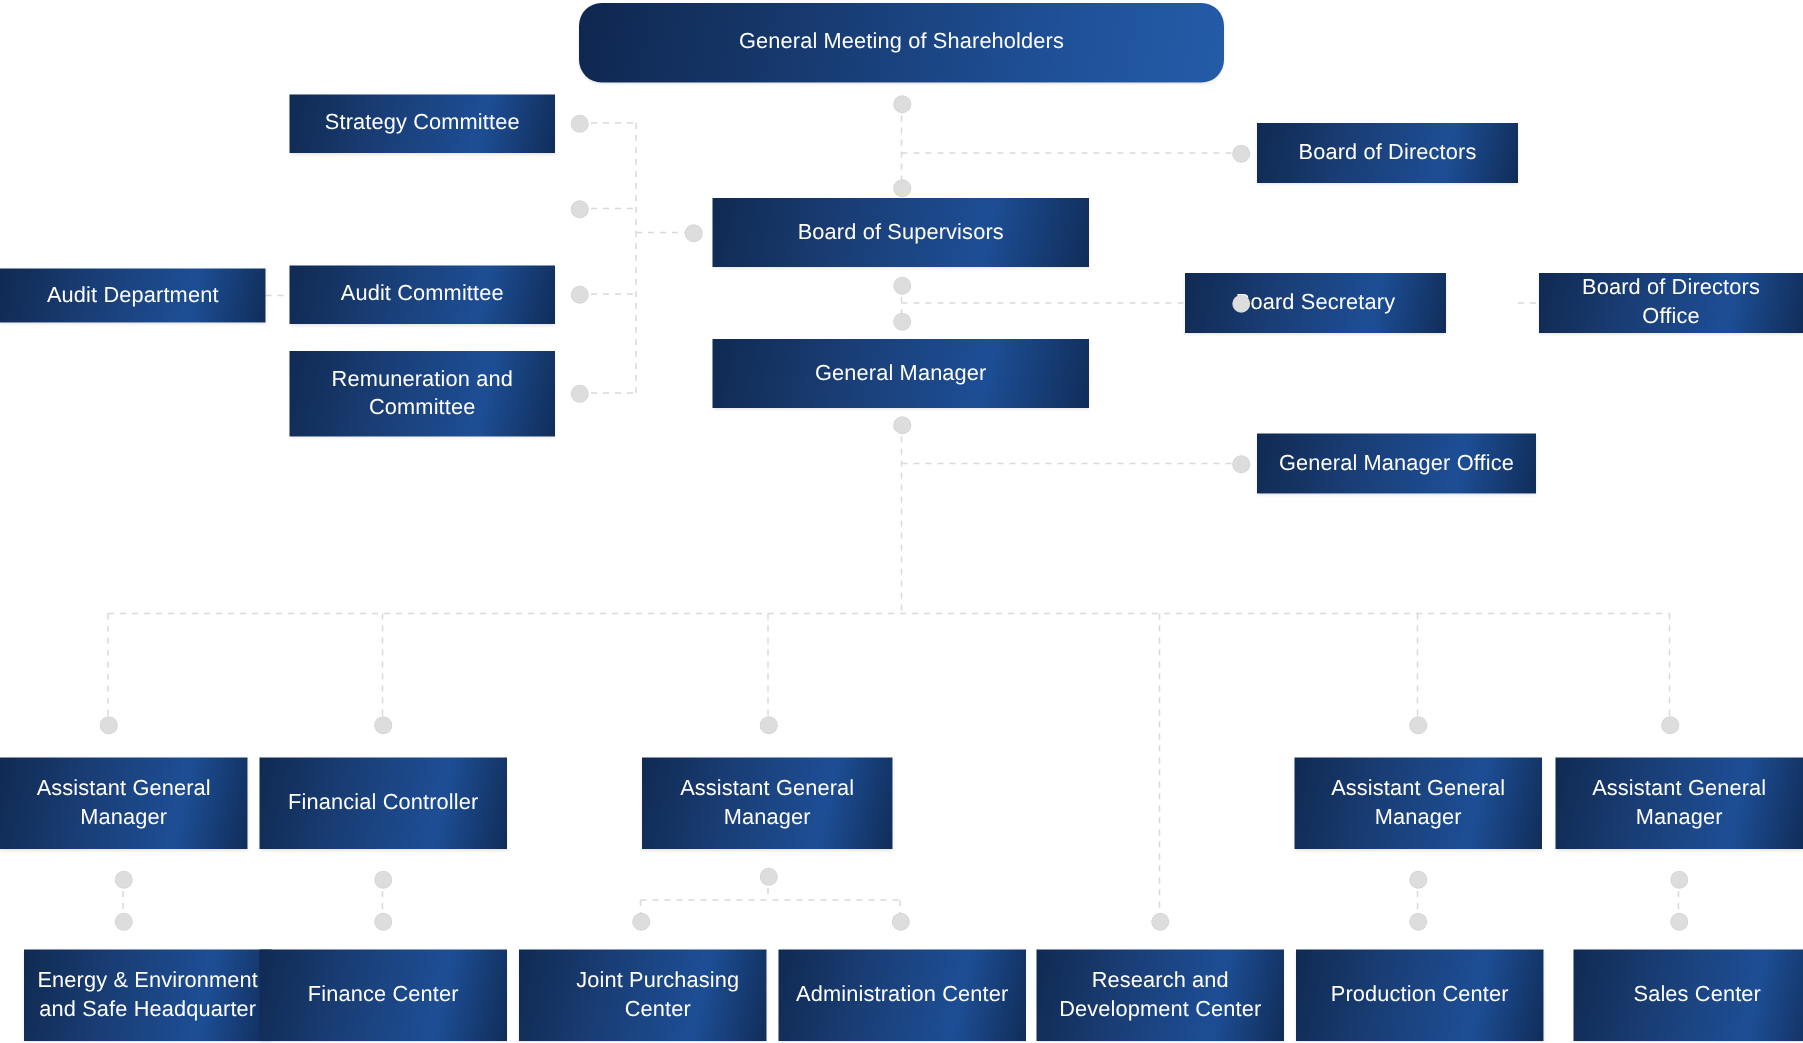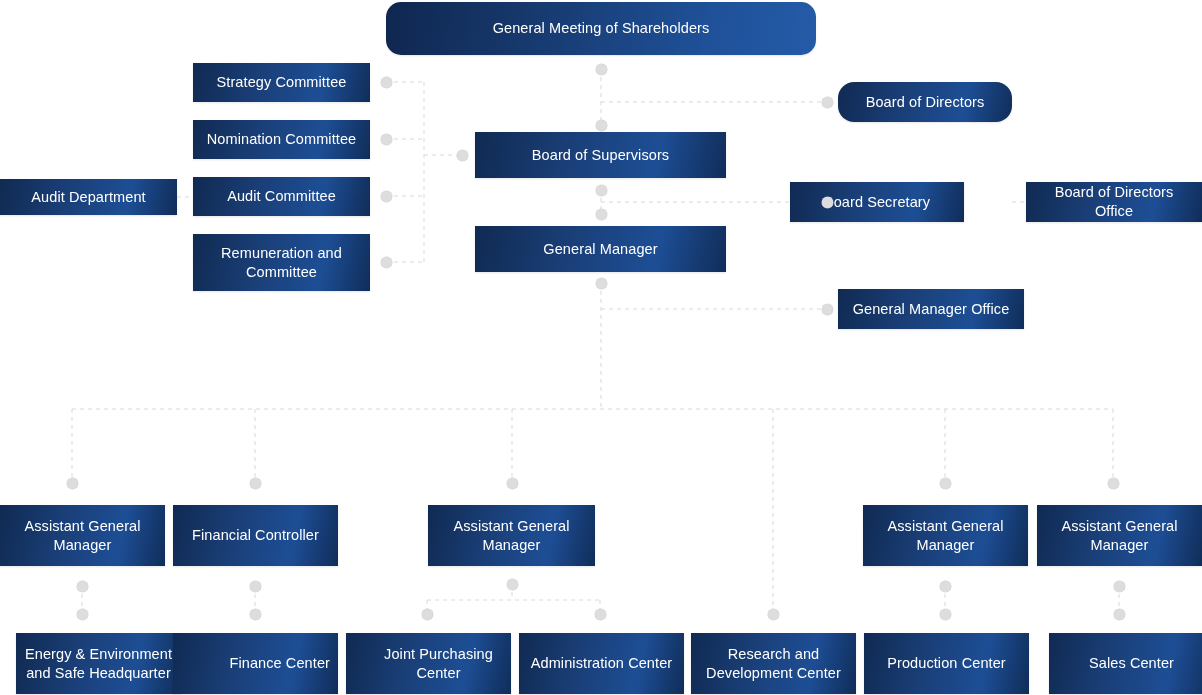--- a/index.html
+++ b/index.html
@@ -106,23 +106,20 @@
   <div id="node-layer">
 
     <div class="node grad-top" style="left: 386px; top: 2px; width: 430px; height: 53px;">
       <span>General Meeting of Shareholders</span>
     </div>
 
     <div class="node grad-plain" style="left: 193px; top: 63px; width: 177px; height: 39px;">
       <span>Strategy Committee</span>
     </div>
 
-    <div class="node grad-plain" style="left: 193px; top: 120px; width: 177px; height: 39px;">
-      <span>Nomination Committee</span>
-    </div>
 
     <div class="node grad-plain" style="left: 193px; top: 177px; width: 177px; height: 39px;">
       <span>Audit Committee</span>
     </div>
 
     <div class="node grad-plain" style="left: 193px; top: 234px; width: 177px; height: 57px;">
       <span>Remuneration and Committee</span>
     </div>
 
     <div class="node grad-plain" style="left: 0px; top: 179px; width: 177px; height: 36px;">
@@ -130,21 +127,21 @@
     </div>
 
     <div class="node grad-plain" style="left: 475px; top: 132px; width: 251px; height: 46px;">
       <span>Board of Supervisors</span>
     </div>
 
     <div class="node grad-plain" style="left: 475px; top: 226px; width: 251px; height: 46px;">
       <span>General Manager</span>
     </div>
 
-    <div class="node grad-plain" style="left: 838px; top: 82px; width: 174px; height: 40px; border-radius: 16px;">
+    <div class="node grad-plain" style="left: 838px; top: 82px; width: 174px; height: 40px;">
       <span>Board of Directors</span>
     </div>
 
     <div class="node grad-plain" style="left: 790px; top: 182px; width: 174px; height: 40px;">
       <span>Board Secretary</span>
     </div>
 
     <div class="node grad-plain" style="left: 1026px; top: 182px; width: 176px; height: 40px;">
       <span>Board of Directors Office</span>
     </div>
@@ -170,21 +167,21 @@
     </div>
 
     <div class="node grad-plain" style="left: 1037px; top: 505px; width: 165px; height: 61px;">
       <span>Assistant General Manager</span>
     </div>
 
     <div class="node grad-plain" style="left: 16px; top: 633px; width: 165px; height: 61px;">
       <span>Energy &amp; Environment and Safe Headquarter</span>
     </div>
 
-    <div class="node grad-plain" style="left: 173px; top: 633px; width: 165px; height: 61px; justify-content: flex-end;">
+    <div class="node grad-plain" style="left: 173px; top: 633px; width: 165px; height: 61px;">
       <span>Finance Center</span>
     </div>
 
     <div class="node grad-plain" style="left: 346px; top: 633px; width: 165px; height: 61px; padding-left: 28px;">
       <span>Joint Purchasing Center</span>
     </div>
 
     <div class="node grad-plain" style="left: 691px; top: 633px; width: 165px; height: 61px;">
       <span>Research and Development Center</span>
     </div>

